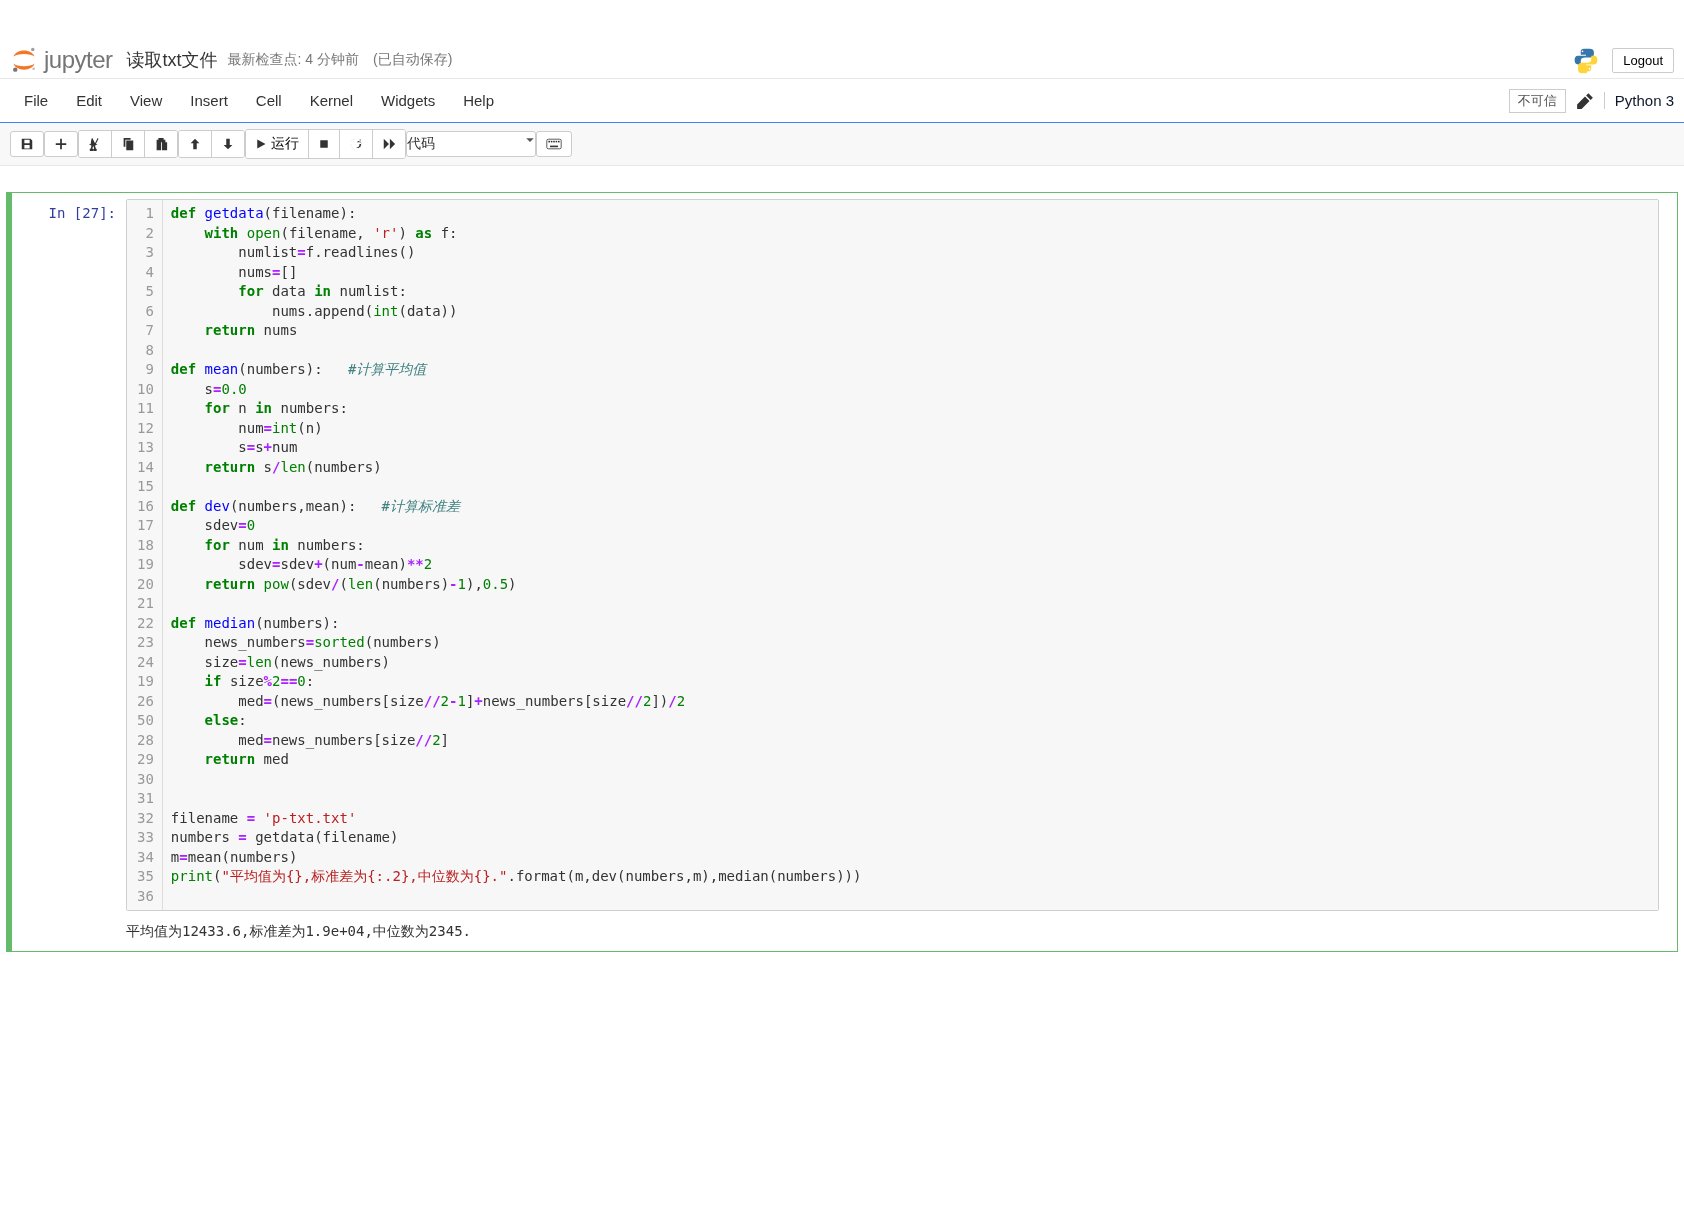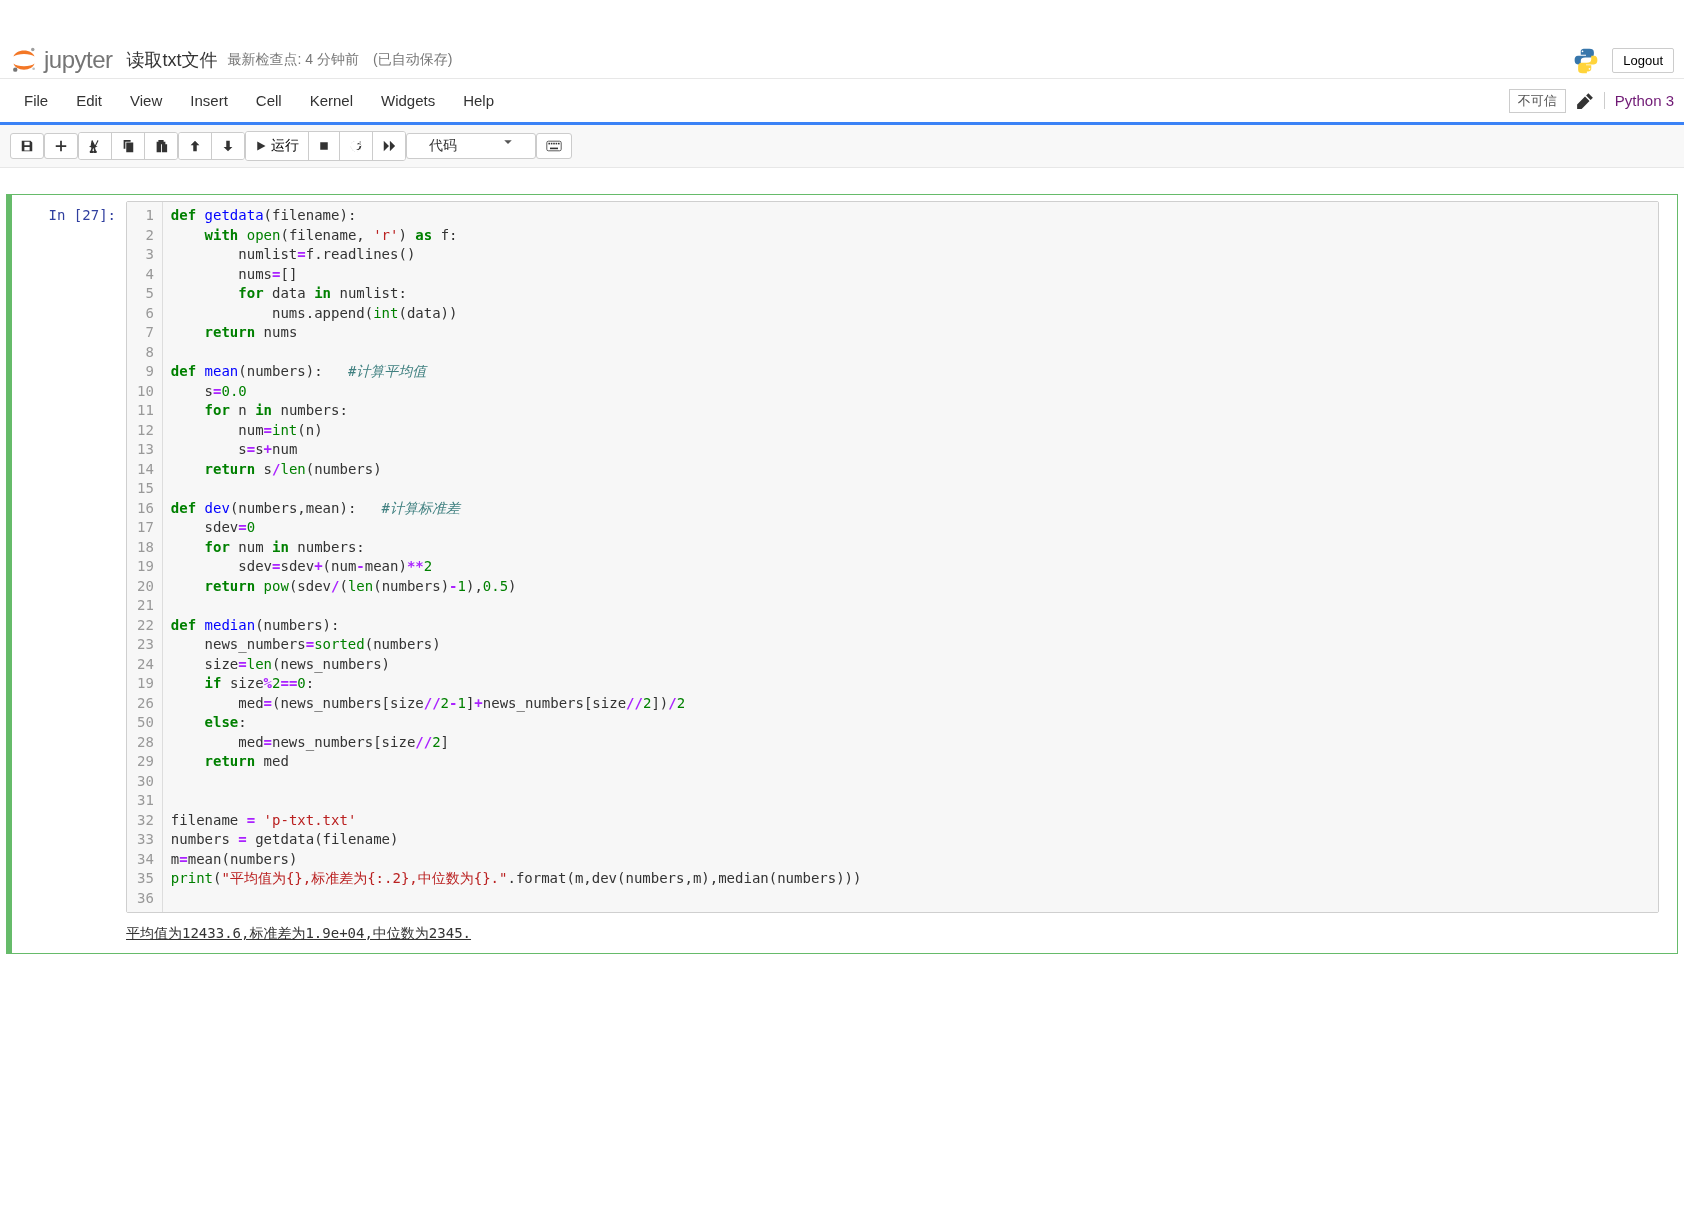--- a/index.html
+++ b/index.html
@@ -7,47 +7,47 @@
     .header { display: flex; align-items: center; padding: 6px 10px 4px; border-bottom: 1px solid #e7e7e7; margin-top: 40px; }
     .logo { display: flex; align-items: center; font-size: 24px; color: #757575; font-weight: 400; letter-spacing: -0.5px; }
     .logo-icon { width: 28px; height: 28px; margin-right: 6px; position: relative; }
     .logo-icon svg { width: 100%; height: 100%; }
     .title { font-size: 18px; color: #333; margin-left: 14px; }
     .checkpoint { font-size: 14px; color: #777; margin-left: 10px; }
     .autosave { font-size: 14px; color: #777; margin-left: 14px; }
     .header-right { margin-left: auto; display: flex; align-items: center; gap: 12px; }
     .py-logo { width: 28px; height: 28px; }
     .logout { border: 1px solid #ccc; padding: 4px 10px; font-size: 13px; background: #fff; border-radius: 2px; }
-    .menu-bar { display: flex; align-items: center; padding: 6px 10px; border-bottom: 3px solid #3b82f6; }
+    .menu-bar { display: flex; align-items: center; padding: 6px 10px; border-bottom: 1px solid #3b82f6; }
     .menu-item { padding: 7px 14px; font-size: 15px; color: #333; cursor: pointer; }
     .menu-right { margin-left: auto; display: flex; align-items: center; gap: 10px; }
     .not-trusted { border: 1px solid #ccc; padding: 2px 8px; font-size: 13px; color: #555; }
-    .kernel-name { font-size: 15px; color: #701a75; border-left: 1px solid #ccc; padding-left: 10px; text-align: center; }
+    .kernel-name { font-size: 15px; color: #0f172a; border-left: 1px solid #ccc; padding-left: 10px; text-align: center; }
     .edit-icon { width: 18px; height: 18px; cursor: pointer; }
     .toolbar { display: flex; align-items: center; padding: 6px 10px; border-bottom: 1px solid #e7e7e7; background: #f8f8f8; }
     .btn-group { display: flex; border: 1px solid #ccc; border-radius: 3px; background: #fff; overflow: hidden; }
     .btn-group .btn + .btn { border-left: 1px solid #ccc; }
     .btn { background: #fff; border: none; padding: 5px 9px; font-size: 14px; cursor: pointer; display: flex; align-items: center; gap: 4px; min-height: 26px; }
     .btn-single { border: 1px solid #ccc; border-radius: 3px; }
-    .cell-type { border: 1px solid #ccc; border-radius: 3px; background: #fff; padding: 3px 22px; font-size: 14px; display: flex; align-items: flex-start; min-width: 130px; justify-content: space-between; }
+    .cell-type { border: 1px solid #ccc; border-radius: 3px; background: #fff; padding: 3px 0; font-size: 14px; display: flex; align-items: flex-start; min-width: 130px; justify-content: space-between; }
     .notebook-container { padding: 16px 6px; background: #fff; }
     .cell { display: flex; margin: 10px 0; border: 1px solid #66BB6A; border-left: 6px solid #66BB6A; padding: 6px 8px; }
     .prompt { width: 106px; flex-shrink: 0; font-family: monospace; font-size: 14px; color: #303F9F; text-align: right; padding: 6px 10px 6px 0; }
     .prompt .inlab { color: #303F9F; }
     .input-area { flex: 1; border: 1px solid #cfcfcf; border-radius: 2px; background: #f7f7f7; display: flex; margin-right: 10px; }
     .gutter { background: #f7f7f7; border-right: 1px solid #ddd; padding: 4px 8px 4px 10px; font-family: monospace; font-size: 14px; color: #999; text-align: right; line-height: 19.5px; }
     .code { flex: 1; padding: 4px 8px; font-family: monospace; font-size: 14px; line-height: 19.5px; white-space: pre; overflow-x: auto; background: #f7f7f7; }
     .kw { color: #008000; font-weight: bold; }
     .bi { color: #008000; }
     .fn { color: #0000FF; }
     .str { color: #BA2121; }
     .num { color: #008000; }
     .cm { color: #408080; font-style: italic; }
     .op { color: #AA22FF; font-weight: bold; }
-    .output-row { display: flex; margin-top: 8px; text-decoration: underline; }
+    .output-row { display: flex; margin-top: 8px; }
     .output-prompt { width: 106px; flex-shrink: 0; }
     .output-text { flex: 1; font-family: monospace; font-size: 14px; color: #333; padding: 4px 10px 4px 0; }
     svg { display: block; }
   </style>
 </head>
 <body>
 
 <div class="header">
   <div class="logo">
     <div class="logo-icon">

